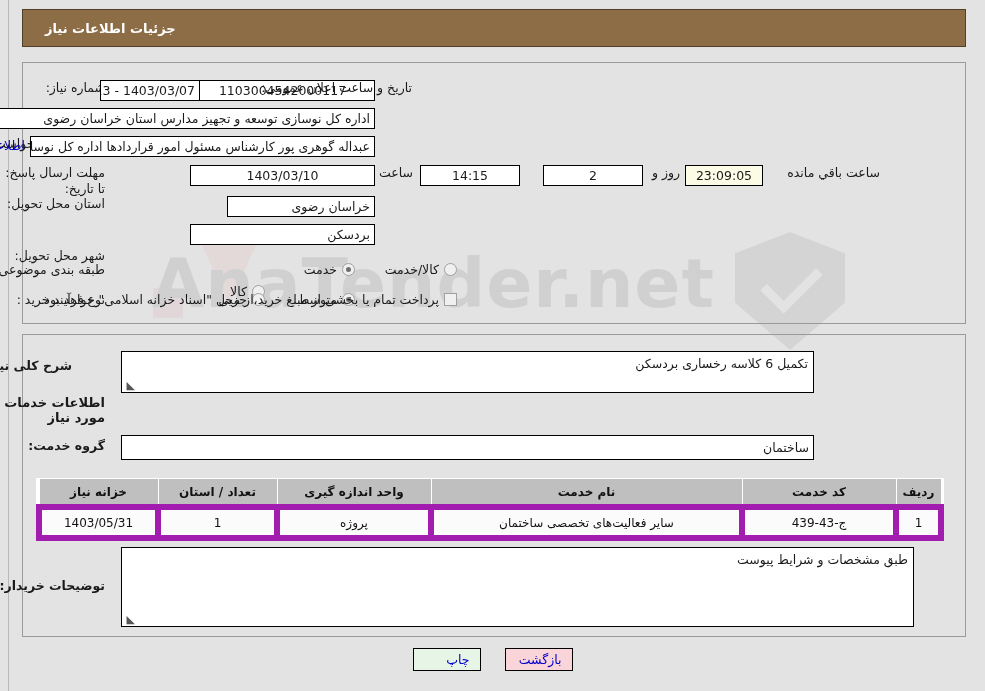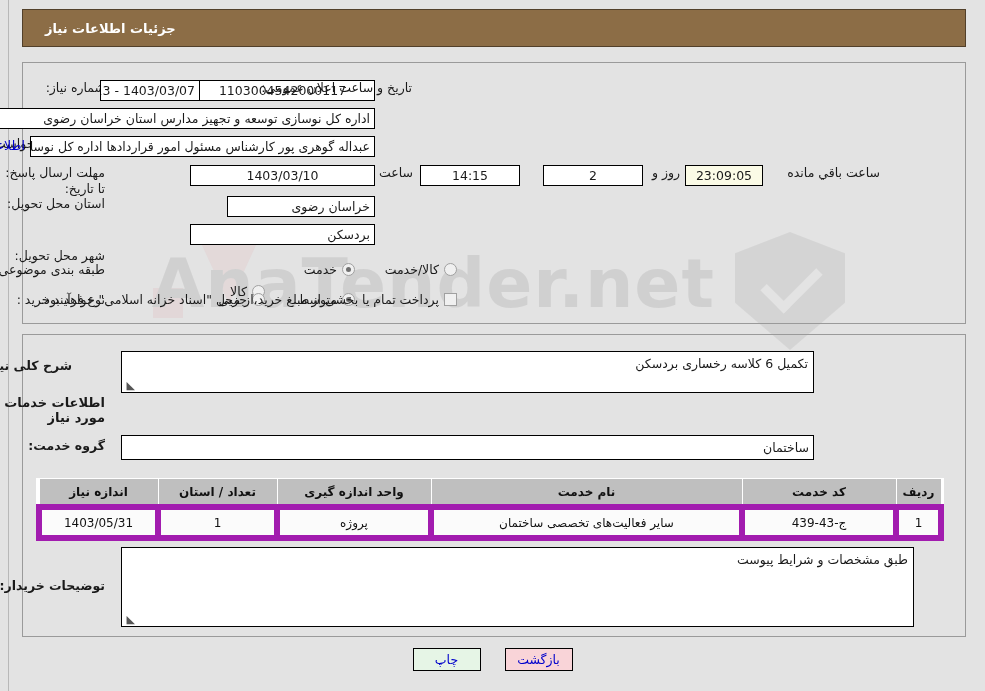--- a/index.html
+++ b/index.html
@@ -281,21 +281,21 @@
     display: flex;
     justify-content: center;
     gap: 24px;
     z-index: 4;
   }
   .btn {
     box-sizing: border-box;
     min-width: 68px;
     height: 23px;
     line-height: 21px;
-    text-align: center;
+    text-align: right;
     font-size: 12.5px;
     color: #0000cc;
     border: 1px solid #000;
     cursor: pointer;
     padding: 0 10px;
   }
   .btn.print { background: #e6f5e6; }
   .btn.back  { background: #f9d4d8; }
 </style>
 </head>
@@ -451,21 +451,21 @@
 
 <div class="tbl-wrap">
   <table class="grid">
     <thead>
       <tr>
         <th style="width:36px;">ردیف</th>
         <th style="width:145px;">کد خدمت</th>
         <th>نام خدمت</th>
         <th style="width:145px;">واحد اندازه گیری</th>
         <th style="width:110px;">تعداد / استان</th>
-        <th style="width:110px;">اندازه نیاز</th>
+        <th style="width:110px;">خزانه نیاز</th>
       </tr>
     </thead>
     <tbody>
       <tr>
         <td>1</td>
         <td>ج-43-439</td>
         <td>سایر فعالیت‌های تخصصی ساختمان</td>
         <td>پروژه</td>
         <td>1</td>
         <td>1403/05/31</td>

